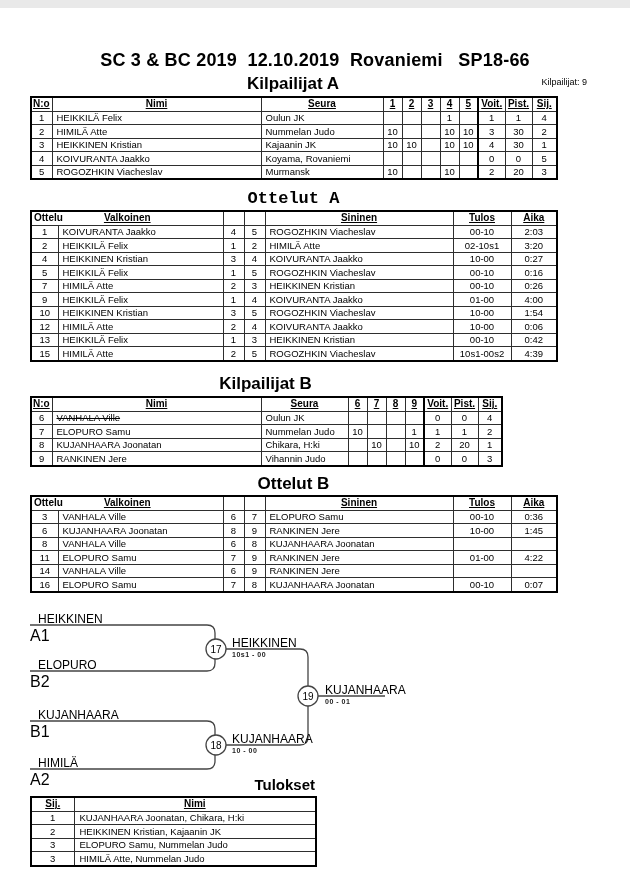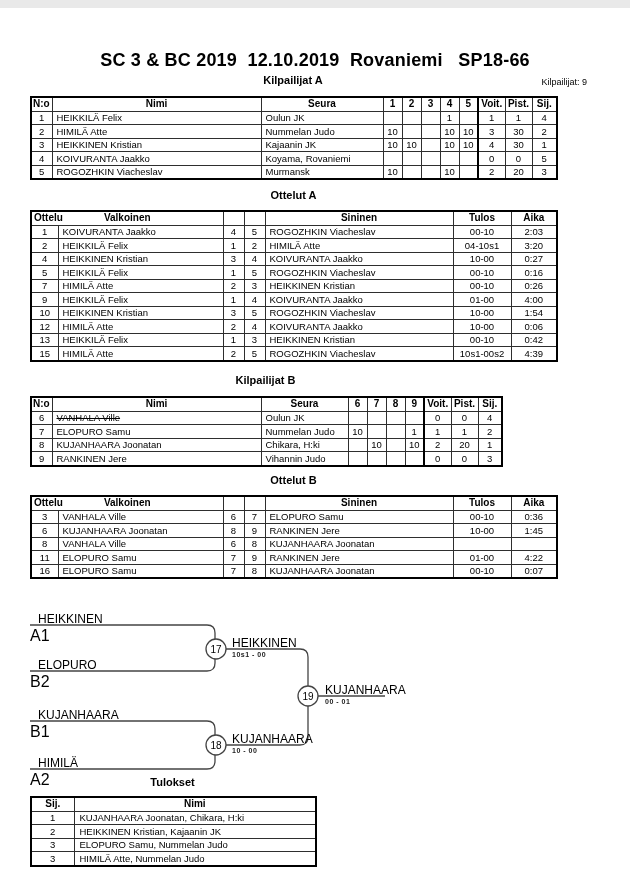--- a/index.html
+++ b/index.html
@@ -1,26 +1,26 @@
 <!DOCTYPE html>
 <html><head>
 <meta charset="utf-8">
 <style>
   html,body{margin:0;padding:0;background:#e9e9e9;}
   .page{position:relative;width:630px;height:891px;background:#ffffff;
         font-family:"Liberation Sans",sans-serif;color:#000;overflow:hidden;margin:8px auto;}
   .abs{position:absolute;}
   .doc-title{font-size:18px;font-weight:bold;text-align:center;width:100%;top:42px;left:0;
              white-space:pre;letter-spacing:0.2px;}
-  .sec-title{font-size:11px;font-weight:bold;text-align:center;}
+  .sec-title{font-size:17px;font-weight:bold;text-align:center;}
   .meta{font-size:9px;}
   table.sheet{position:absolute;border-collapse:collapse;table-layout:fixed;background:#fff;border:2px solid #000;}
   .sheet th,.sheet td{border:1.5px solid #2e2e2e;font-size:9.5px;height:12.5px;line-height:1;
                       padding:0 1px;text-align:center;overflow:hidden;white-space:nowrap;}
-  .sheet th{font-weight:bold;font-size:10px;}
+  .sheet th{font-weight:bold;font-size:10px;text-decoration:underline;}
   
   .t-kilp td:nth-child(2),.t-kilp td:nth-child(3){text-align:left;padding:0 4px;}
   .t-ott td:nth-child(2),.t-ott td:nth-child(5){text-align:left;padding:0 4px;}
   .t-res td:nth-child(2){text-align:left;padding:0 5px;}
   
   .t-kilp-a th:nth-child(9),.t-kilp-a td:nth-child(9){border-left:2.5px solid #000;}
   .t-kilp-b th:nth-child(8),.t-kilp-b td:nth-child(8){border-left:2.5px solid #000;}
   .t-kilp th:first-child{text-align:left;}
   .hdr-combo{position:relative;text-align:center;}
   .hdr-ottelu{position:absolute;left:2px;top:1px;}
@@ -134,21 +134,21 @@
           <td></td>
           <td>10</td>
           <td></td>
           <td>2</td>
           <td>20</td>
           <td>3</td>
         </tr>
       </tbody>
   </table>
 
-  <div class="abs sec-title" style="left:30px;top:181px;width:527px;">Ottelut A</div>
+  <div class="abs sec-title" style="left:30px;top:181px;width:527px;font-family:Liberation Mono, monospace;">Ottelut A</div>
 
   <table class="sheet t-ott" style="left:30px;top:202px;width:527px;">
     <colgroup>
       <col style="width:27px">
         <col style="width:165px">
         <col style="width:21px">
         <col style="width:21px">
       <col style="width:188px">
         <col style="width:58px">
         <col style="width:46px">
@@ -175,21 +175,21 @@
           <td>ROGOZHKIN Viacheslav</td>
           <td>00-10</td>
           <td>2:03</td>
         </tr>
         <tr>
           <td>2</td>
           <td>HEIKKILÄ Felix</td>
           <td>1</td>
           <td>2</td>
           <td>HIMILÄ Atte</td>
-          <td>04-10s1</td>
+          <td>02-10s1</td>
           <td>3:20</td>
         </tr>
         <tr>
           <td>4</td>
           <td>HEIKKINEN Kristian</td>
           <td>3</td>
           <td>4</td>
           <td>KOIVURANTA Jaakko</td>
           <td>10-00</td>
           <td>0:27</td>
@@ -395,20 +395,29 @@
           <td></td>
         </tr>
         <tr>
           <td>11</td>
           <td>ELOPURO Samu</td>
           <td>7</td>
           <td>9</td>
           <td>RANKINEN Jere</td>
           <td>01-00</td>
           <td>4:22</td>
+        </tr>
+        <tr>
+          <td>14</td>
+          <td>VANHALA Ville</td>
+          <td>6</td>
+          <td>9</td>
+          <td>RANKINEN Jere</td>
+          <td></td>
+          <td></td>
         </tr>
         <tr>
           <td>16</td>
           <td>ELOPURO Samu</td>
           <td>7</td>
           <td>8</td>
           <td>KUJANHAARA Joonatan</td>
           <td>00-10</td>
           <td>0:07</td>
         </tr>
@@ -445,21 +454,21 @@
     <span class="bk-seed" style="left:5px;top:170px;">A2</span>
 
     <span class="bk-name" style="left:207px;top:35px;">HEIKKINEN</span>
     <span class="bk-score" style="left:207px;top:50px;">10s1 - 00</span>
     <span class="bk-name" style="left:207px;top:131px;">KUJANHAARA</span>
     <span class="bk-score" style="left:207px;top:146px;">10 - 00</span>
     <span class="bk-name" style="left:300px;top:82px;">KUJANHAARA</span>
     <span class="bk-score" style="left:300px;top:97px;">00 - 01</span>
   </div>
 
-  <div class="abs sec-title" style="left:30px;top:768px;width:285px;font-size:11px;">Tulokset</div>
+  <div class="abs sec-title" style="left:30px;top:768px;width:285px;font-size:15px;text-align:right;">Tulokset</div>
 
   <table class="sheet t-res" style="left:30px;top:788px;width:285px;">
     <colgroup>
         <col style="width:43px">
         <col style="width:242px">
       </colgroup>
     <thead>
       <tr>
         <th>Sij.</th>
         <th>Nimi</th>

